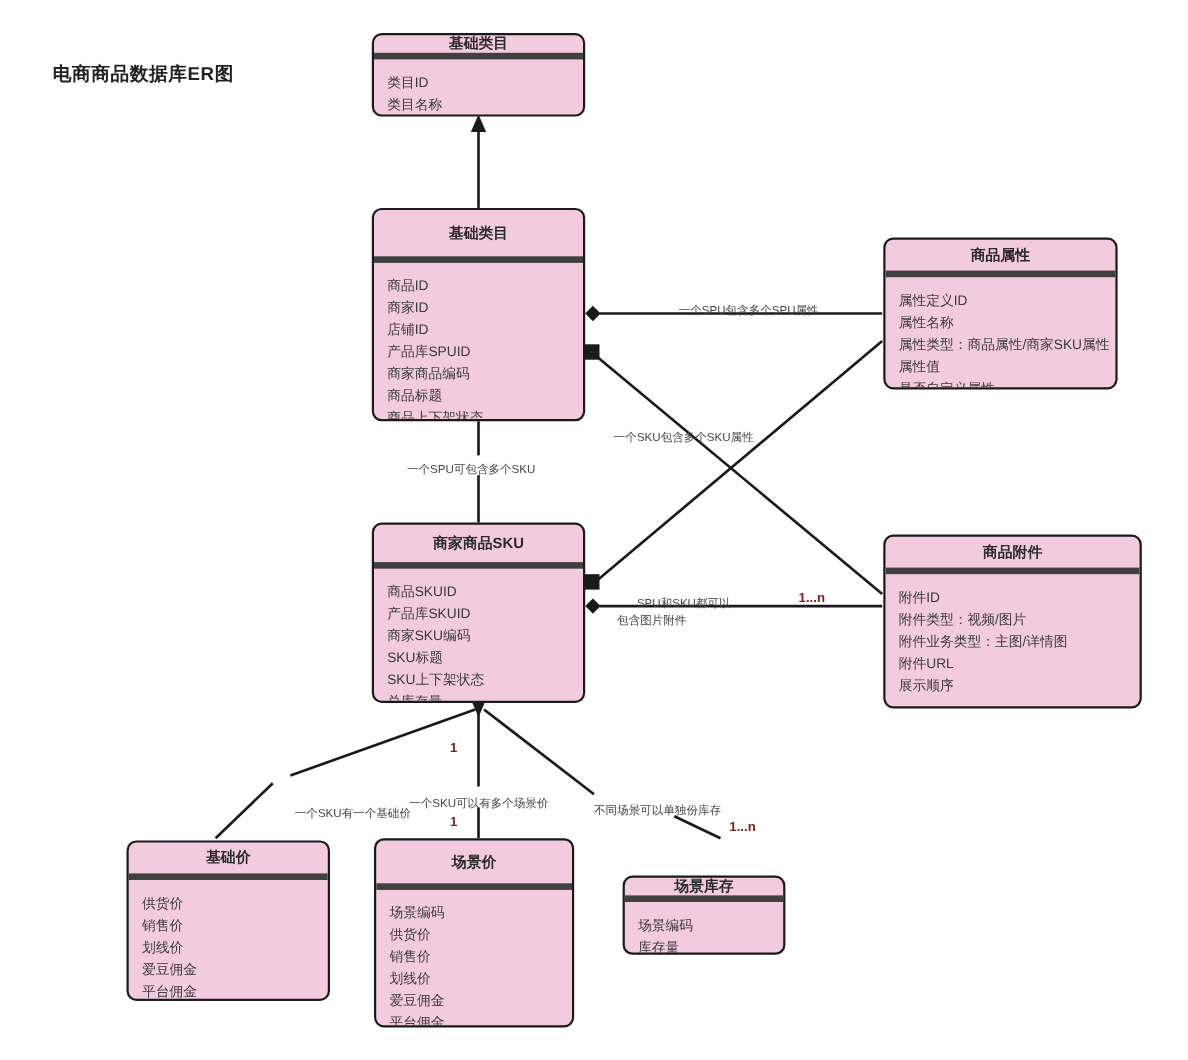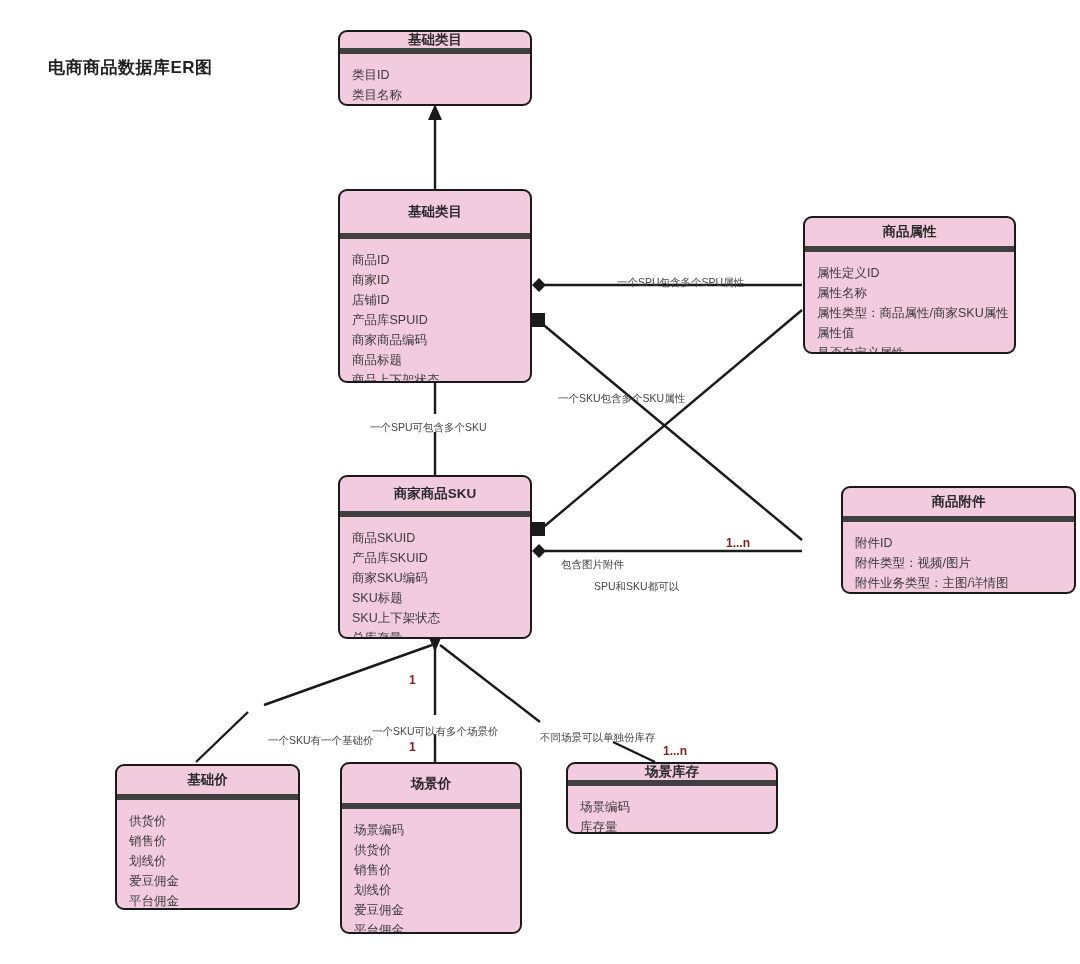--- a/index.html
+++ b/index.html
@@ -175,21 +175,21 @@
   <div class="entity-fields">
     <div>商品SKUID</div>
     <div>产品库SKUID</div>
     <div>商家SKU编码</div>
     <div>SKU标题</div>
     <div>SKU上下架状态</div>
     <div>总库存量</div>
   </div>
 </div>
 
-<div class="entity" style="left:803px; top:486px; width:235px; height:108px;margin-left:38px;">
+<div class="entity" style="left:803px; top:486px; width:235px; height:158px;">
   <div class="entity-title" style="height:34px;">商品附件</div>
   <div class="entity-fields">
     <div>附件ID</div>
     <div>附件类型：视频/图片</div>
     <div>附件业务类型：主图/详情图</div>
     <div>附件URL</div>
     <div>展示顺序</div>
   </div>
 </div>
 
@@ -209,32 +209,32 @@
   <div class="entity-fields">
     <div>场景编码</div>
     <div>供货价</div>
     <div>销售价</div>
     <div>划线价</div>
     <div>爱豆佣金</div>
     <div>平台佣金</div>
   </div>
 </div>
 
-<div class="entity" style="left:566px; top:762px; width:212px; height:72px;">
+<div class="entity" style="left:566px; top:796px; width:148px; height:72px;">
   <div class="entity-title" style="height:22px;">场景库存</div>
   <div class="entity-fields">
     <div>场景编码</div>
     <div>库存量</div>
   </div>
 </div>
 
 <div class="edge-label" style="left:617px; top:275px;">一个SPU包含多个SPU属性</div>
 <div class="edge-label" style="left:558px; top:391px;">一个SKU包含多个SKU属性</div>
 <div class="edge-label" style="left:370px; top:420px;">一个SPU可包含多个SKU</div>
-<div class="edge-label" style="left:594px; top:542px;margin-top:37px;">SPU和SKU都可以</div>
+<div class="edge-label" style="left:579px; top:542px;">SPU和SKU都可以</div>
 <div class="edge-label" style="left:561px; top:557px;">包含图片附件</div>
 <div class="edge-label" style="left:268px; top:733px;">一个SKU有一个基础价</div>
 <div class="edge-label" style="left:372px; top:724px;">一个SKU可以有多个场景价</div>
 <div class="edge-label" style="left:540px; top:730px;">不同场景可以单独份库存</div>
 
 <div class="card-label" style="left:726px; top:536px;">1...n</div>
 <div class="card-label" style="left:409px; top:673px;">1</div>
 <div class="card-label" style="left:409px; top:740px;">1</div>
 <div class="card-label" style="left:663px; top:744px;">1...n</div>
 

